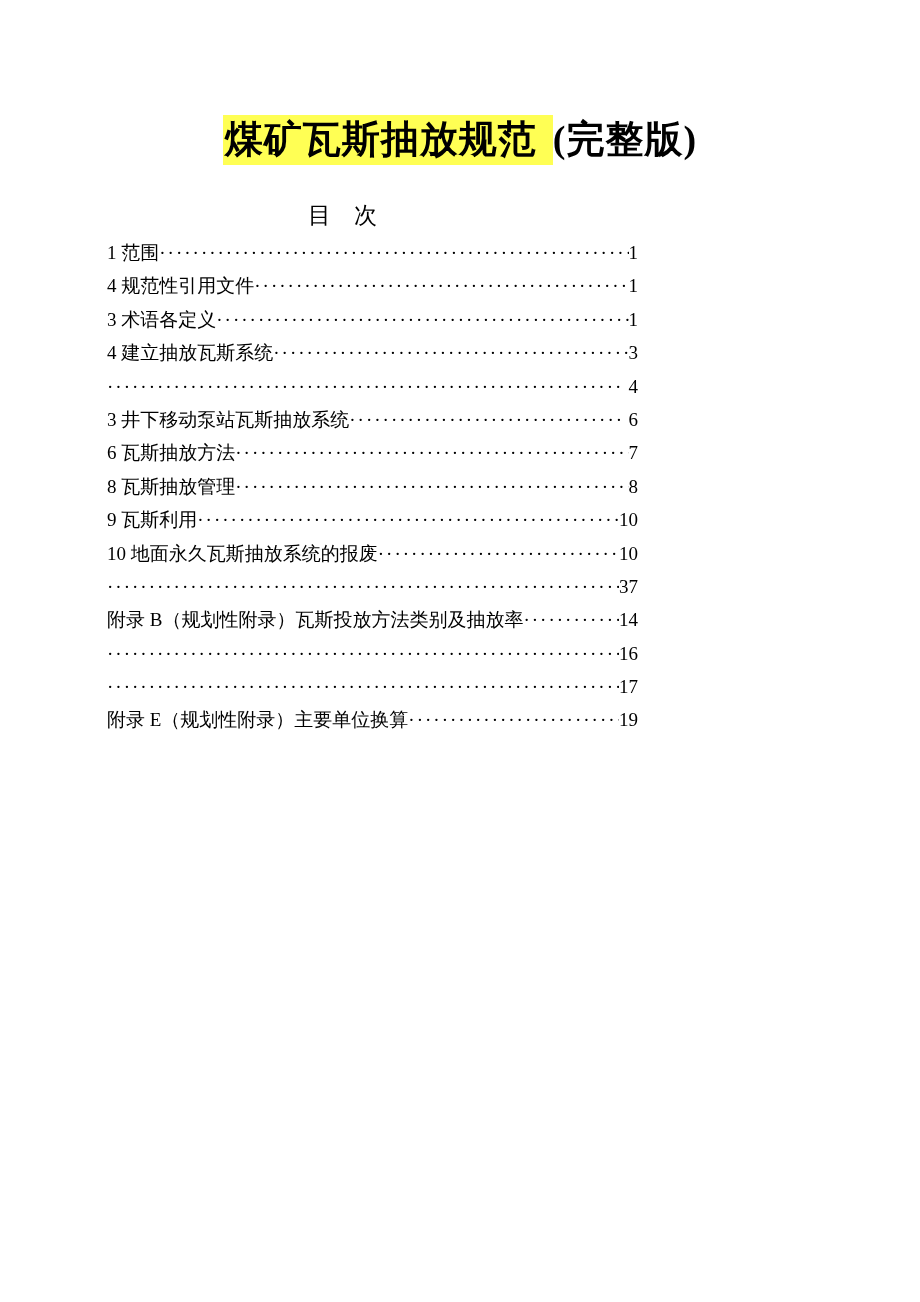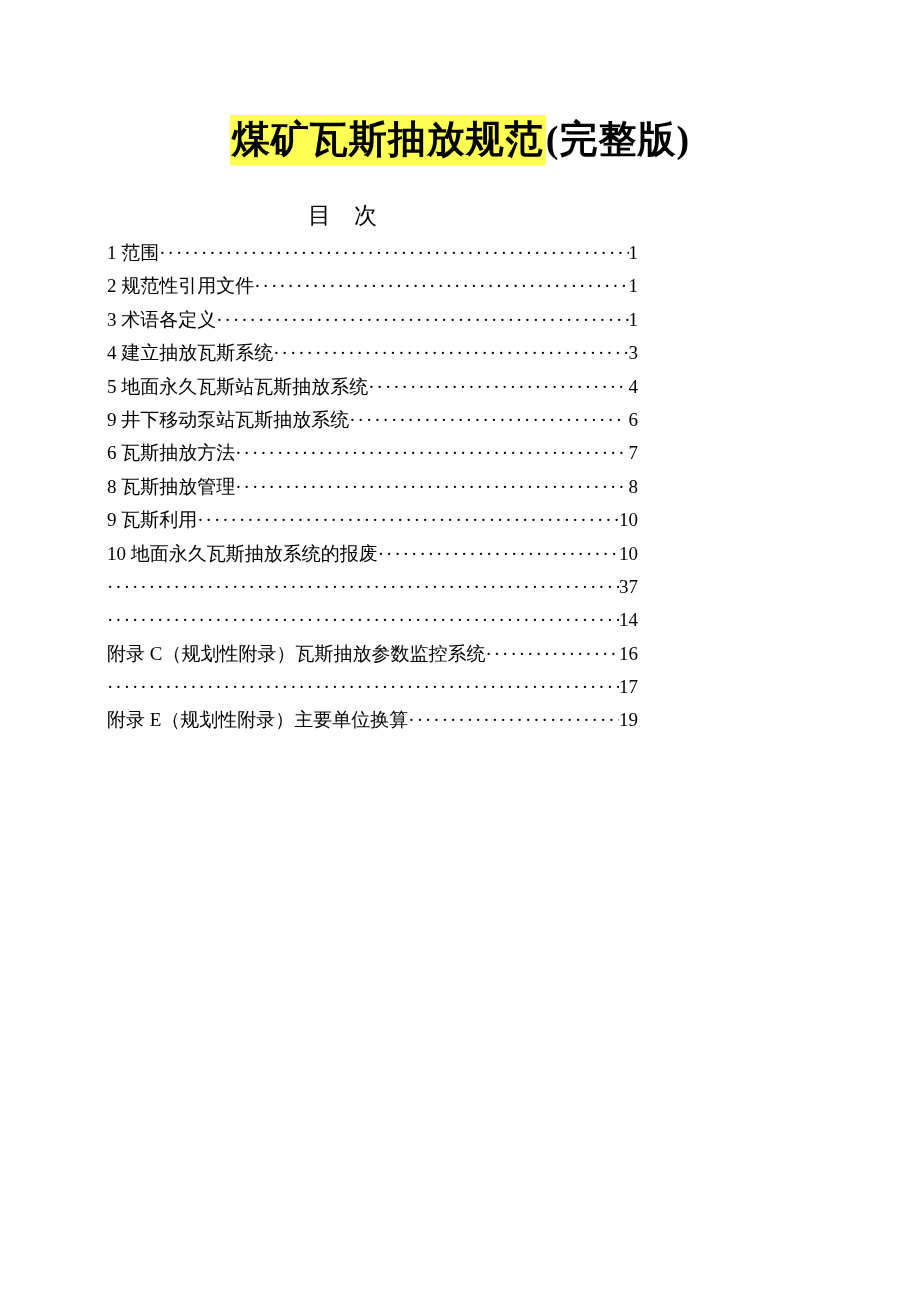--- a/index.html
+++ b/index.html
@@ -19,21 +19,21 @@
     position: absolute;
     top: 112px; left: 0; right: 0;
     text-align: center;
     font-size: 38px;
     font-weight: bold;
     line-height: 54px;
     letter-spacing: 1px;
     white-space: nowrap;
   }
   .doc-title .hl {
-    padding: 3px 2px 5px 2px;
+    padding: 3px 16px 5px 2px;
   }
   .toc-heading {
     position: absolute;
     top: 202px; left: 308px;
     font-size: 23px;
     line-height: 28px;
     white-space: pre;
   }
   .toc {
     position: absolute;
@@ -74,41 +74,40 @@
 
   <div class="toc-heading">目　次</div>
 
   <ul class="toc">
     <li class="toc-row">
       <span class="label">1 范围</span>
         <span class="leader">····························································································</span>
         <span class="pagenum">1</span>
     </li>
     <li class="toc-row">
-      <span class="label">2 规范性引用文件</span>
+      <span class="label">4 规范性引用文件</span>
         <span class="leader">····························································································</span>
         <span class="pagenum">1</span>
     </li>
     <li class="toc-row">
       <span class="label">3 术语各定义</span>
         <span class="leader">····························································································</span>
         <span class="pagenum">1</span>
     </li>
     <li class="toc-row">
       <span class="label">4 建立抽放瓦斯系统</span>
         <span class="leader">····························································································</span>
         <span class="pagenum">3</span>
     </li>
     <li class="toc-row">
-      <span class="label">5 地面永久瓦斯站瓦斯抽放系统</span>
         <span class="leader">····························································································</span>
         <span class="pagenum"> 4</span>
     </li>
     <li class="toc-row">
-      <span class="label">9 井下移动泵站瓦斯抽放系统</span>
+      <span class="label">3 井下移动泵站瓦斯抽放系统</span>
         <span class="leader">····························································································</span>
         <span class="pagenum"> 6</span>
     </li>
     <li class="toc-row">
       <span class="label">6 瓦斯抽放方法</span>
         <span class="leader">····························································································</span>
         <span class="pagenum">7</span>
     </li>
     <li class="toc-row">
       <span class="label">8 瓦斯抽放管理</span>
@@ -123,25 +122,25 @@
     <li class="toc-row">
       <span class="label">10 地面永久瓦斯抽放系统的报废</span>
         <span class="leader">····························································································</span>
         <span class="pagenum">10</span>
     </li>
     <li class="toc-row">
         <span class="leader">····························································································</span>
         <span class="pagenum">37</span>
     </li>
     <li class="toc-row">
+      <span class="label">附录 B（规划性附录）瓦斯投放方法类别及抽放率</span>
         <span class="leader">····························································································</span>
         <span class="pagenum">14</span>
     </li>
     <li class="toc-row">
-      <span class="label">附录 C（规划性附录）瓦斯抽放参数监控系统</span>
         <span class="leader">····························································································</span>
         <span class="pagenum">16</span>
     </li>
     <li class="toc-row">
         <span class="leader">····························································································</span>
         <span class="pagenum">17</span>
     </li>
     <li class="toc-row">
       <span class="label">附录 E（规划性附录）主要单位换算</span>
         <span class="leader">····························································································</span>

